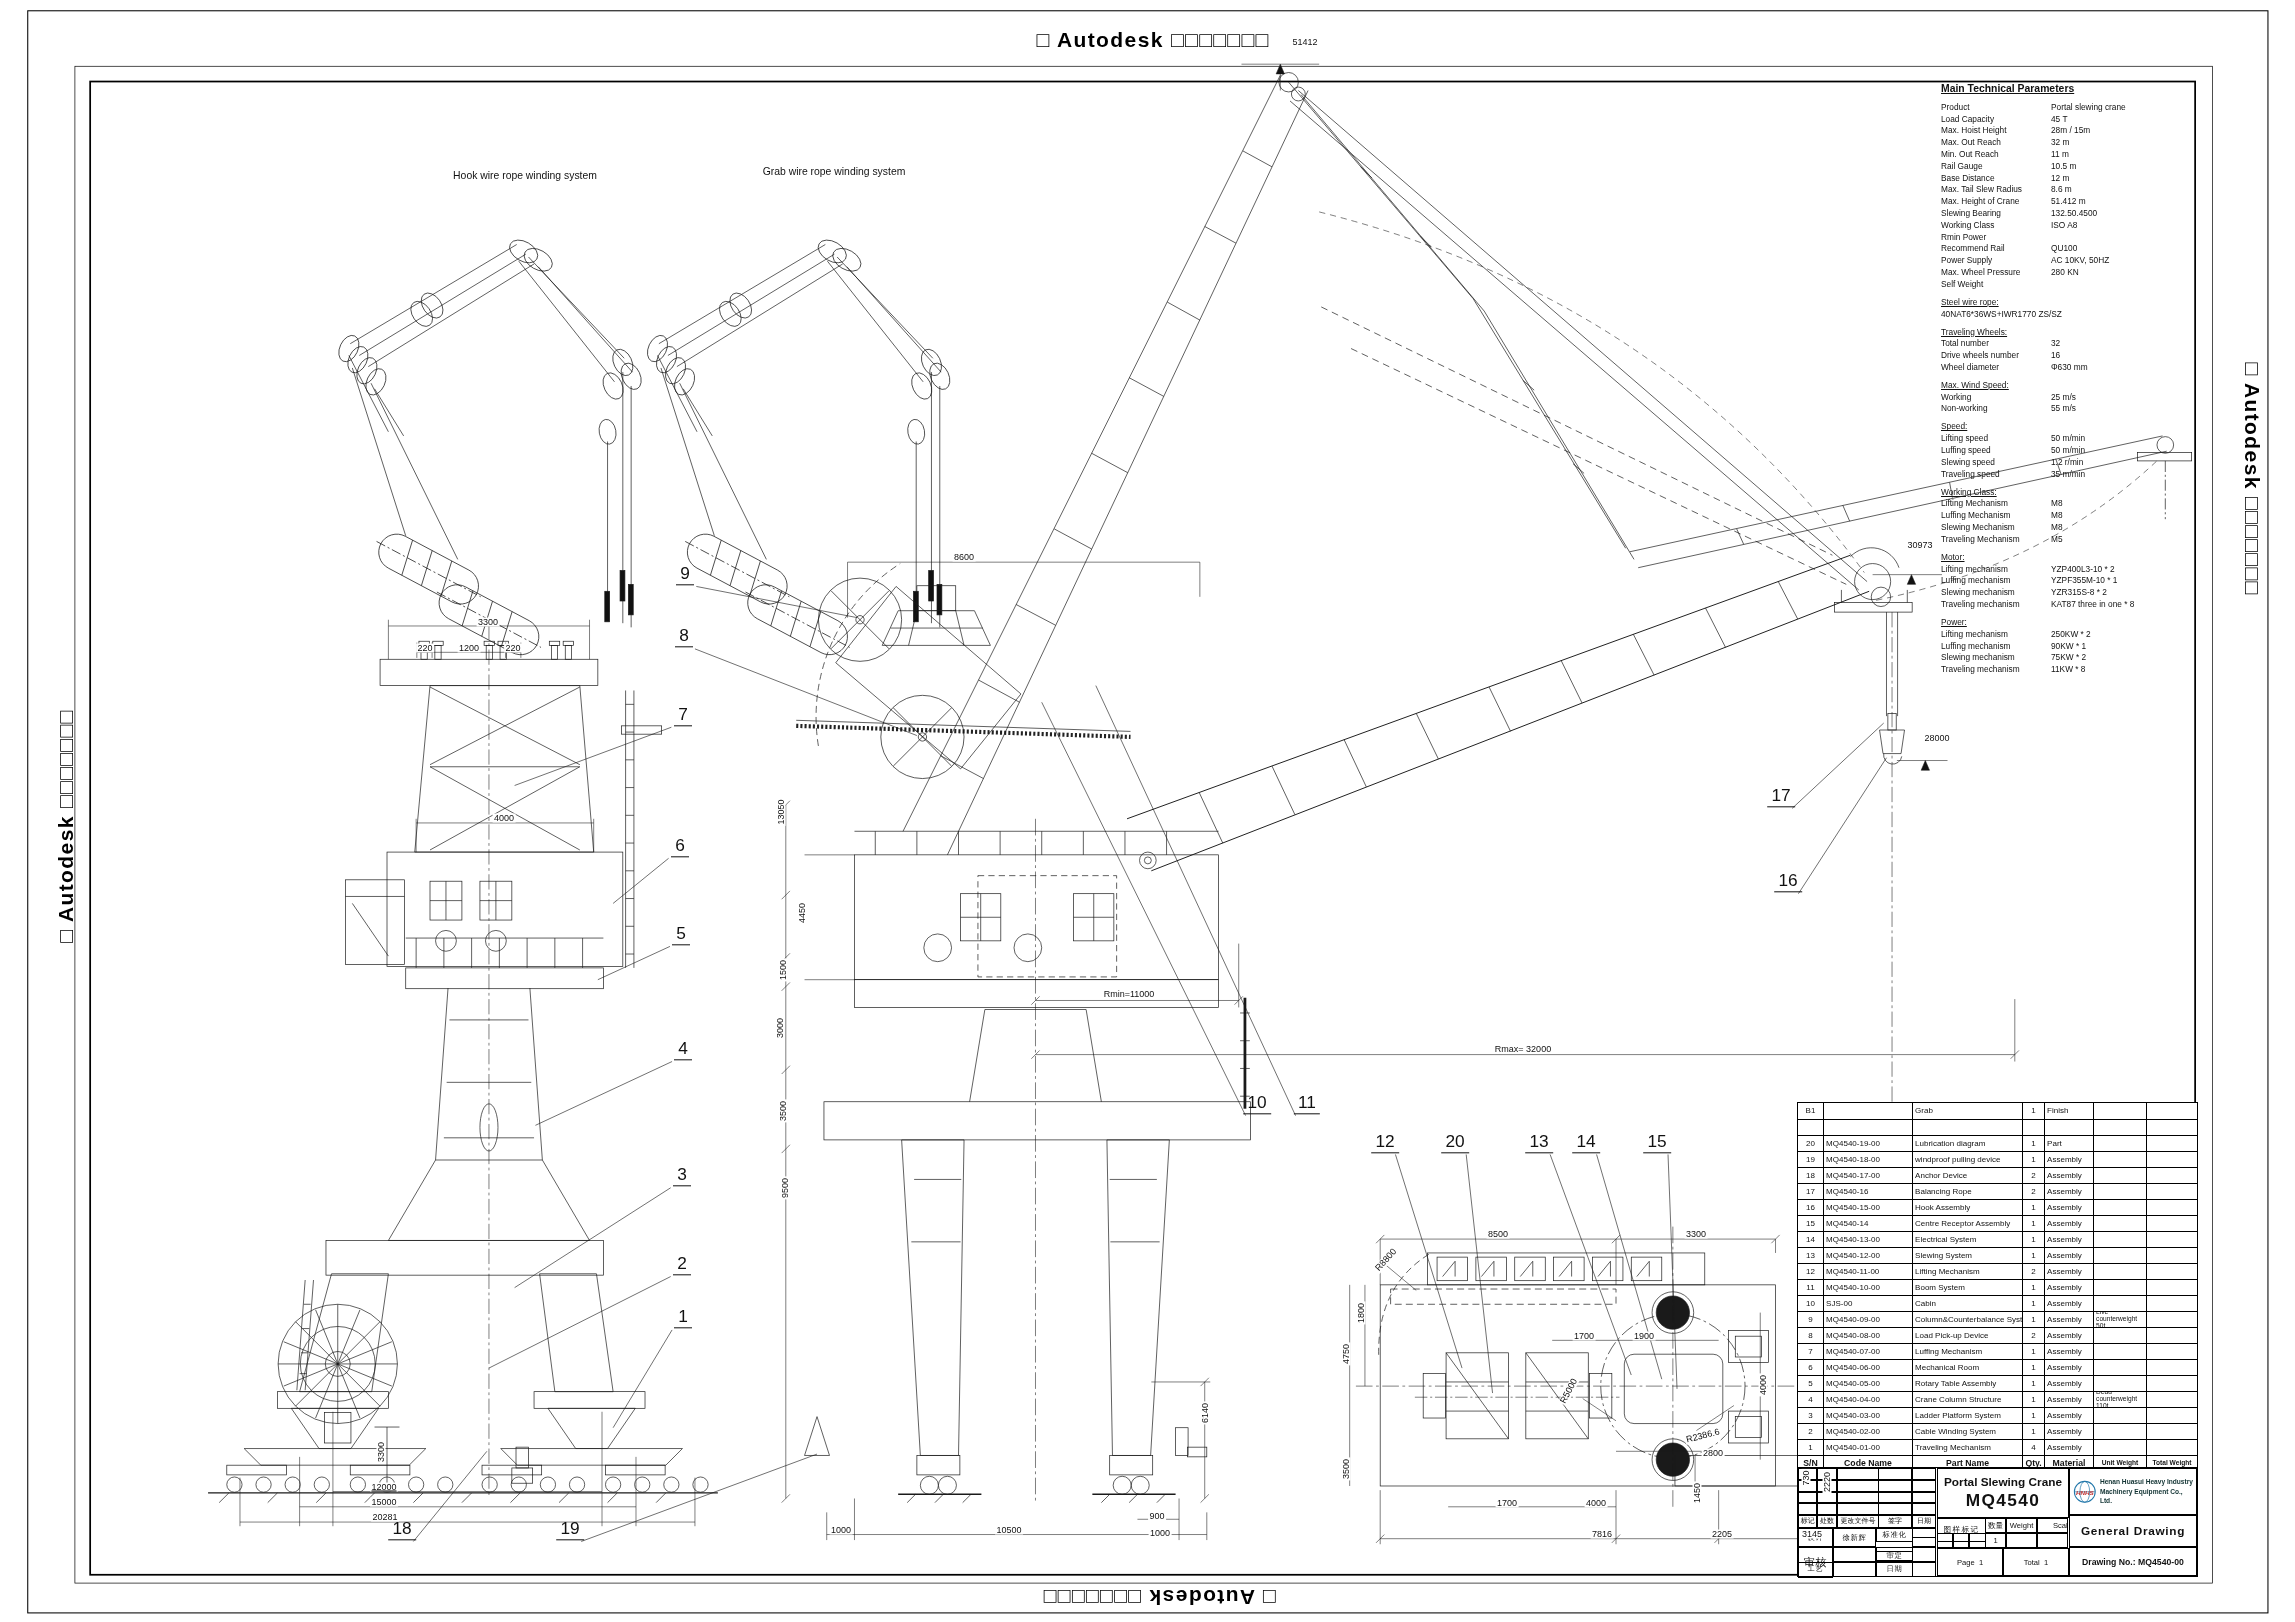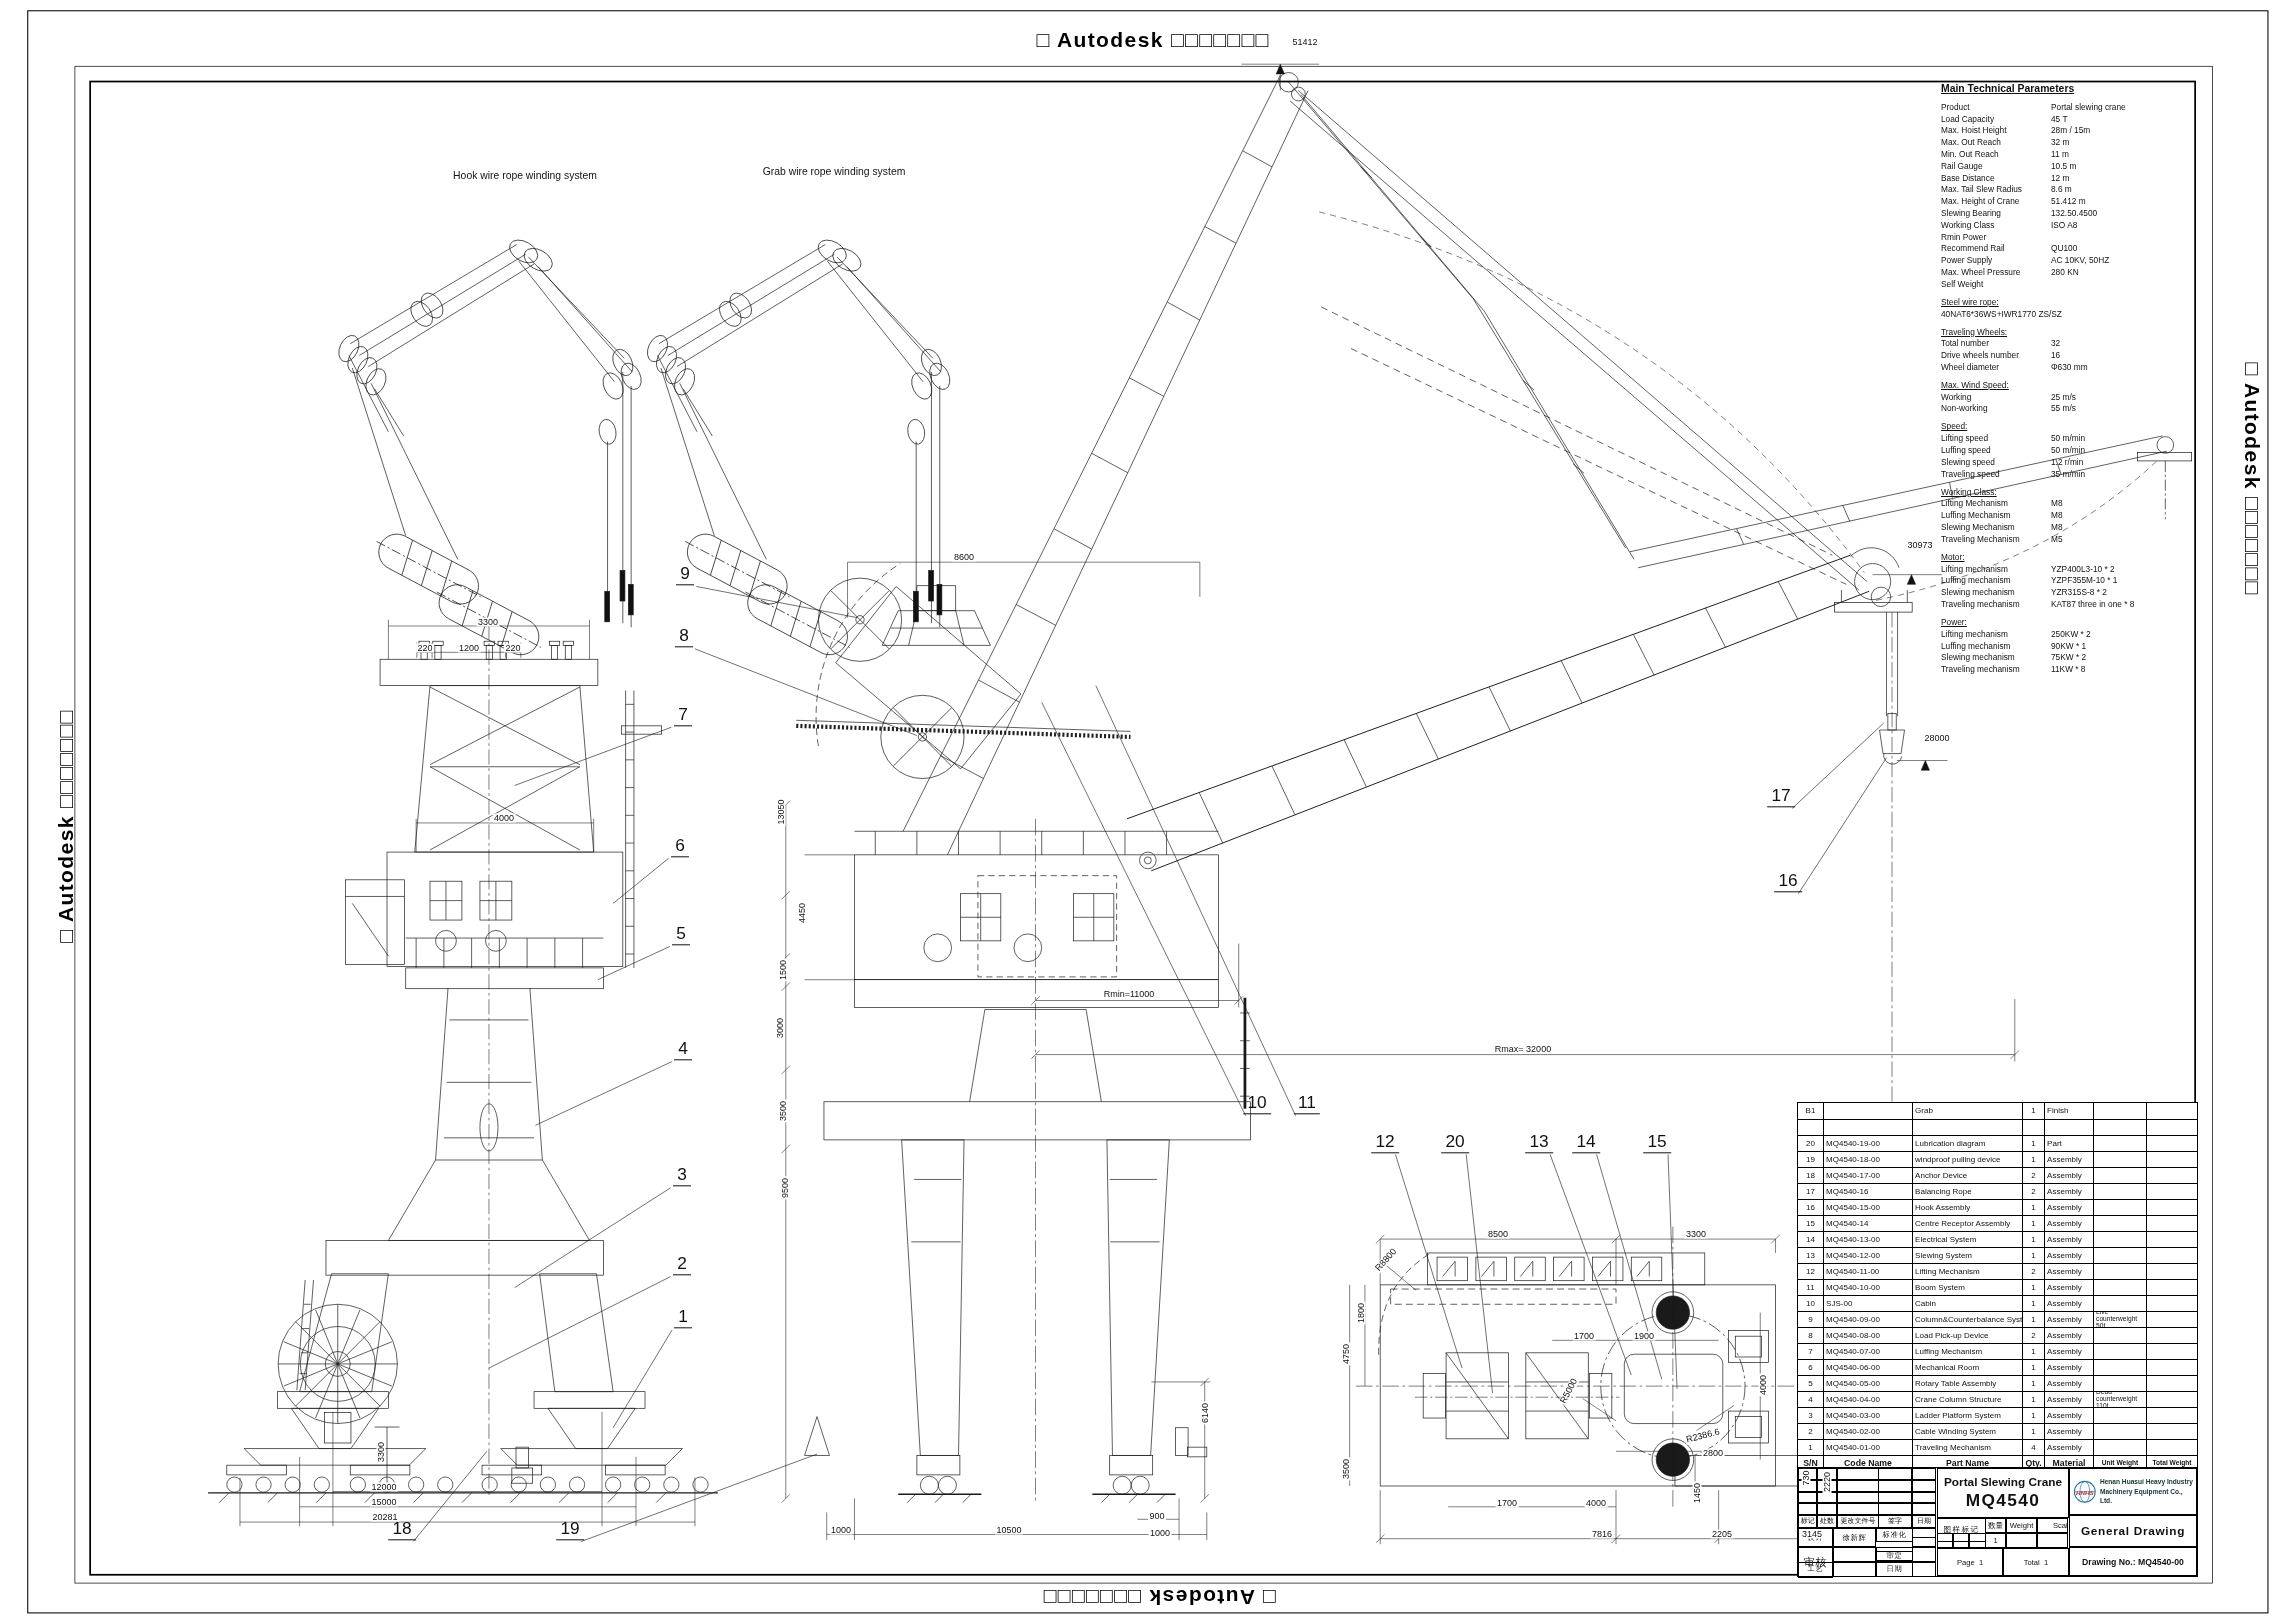--- a/index.html
+++ b/index.html
@@ -1048,21 +1048,21 @@
       <div class="tb tbl" style="left: 78px; top: 94px; width: 37px; height: 14.6px; font-size: 7.3px;">日期</div>
       <div class="tb tbl" style="left: 114px; top: 94px; width: 24px; height: 14.6px; font-size: 7.3px;"></div>
     </div>
 
 <div id="overlay">
       <div class="dim" style="left: 488px; top: 622px; transform: translate(-50%, -50%) rotate(0deg);">3300</div>
       <div class="dim" style="left: 425px; top: 648px; transform: translate(-50%, -50%) rotate(0deg);">220</div>
       <div class="dim" style="left: 469px; top: 648px; transform: translate(-50%, -50%) rotate(0deg);">1200</div>
       <div class="dim" style="left: 513px; top: 648px; transform: translate(-50%, -50%) rotate(0deg);">220</div>
       <div class="dim" style="left: 504px; top: 818px; transform: translate(-50%, -50%) rotate(0deg);">4000</div>
-      <div class="dim" style="left: 384px; top: 1487px; transform: translate(-50%, -50%) rotate(0deg);">12000</div>
+      <div class="dim" style="left: 384px; top: 1487px; transform: translate(-50%, -50%) rotate(0deg); text-decoration: underline;">12000</div>
       <div class="dim" style="left: 384px; top: 1502px; transform: translate(-50%, -50%) rotate(0deg);">15000</div>
       <div class="dim" style="left: 385px; top: 1517px; transform: translate(-50%, -50%) rotate(0deg);">20281</div>
       <div class="dim" style="left: 381px; top: 1452px; transform: translate(-50%, -50%) rotate(-90deg);">3300</div>
       <div class="dim" style="left: 1275px; top: 42px; transform: translate(-50%, -50%) rotate(0deg); margin-left: 30px;">51412</div>
       <div class="dim" style="left: 964px; top: 557px; transform: translate(-50%, -50%) rotate(0deg);">8600</div>
       <div class="dim" style="left: 1920px; top: 545px; transform: translate(-50%, -50%) rotate(0deg);">30973</div>
       <div class="dim" style="left: 1937px; top: 738px; transform: translate(-50%, -50%) rotate(0deg);">28000</div>
       <div class="dim" style="left: 781px; top: 812px; transform: translate(-50%, -50%) rotate(-90deg);">13050</div>
       <div class="dim" style="left: 802px; top: 913px; transform: translate(-50%, -50%) rotate(-90deg);">4450</div>
       <div class="dim" style="left: 783px; top: 970px; transform: translate(-50%, -50%) rotate(-90deg);">1500</div>

